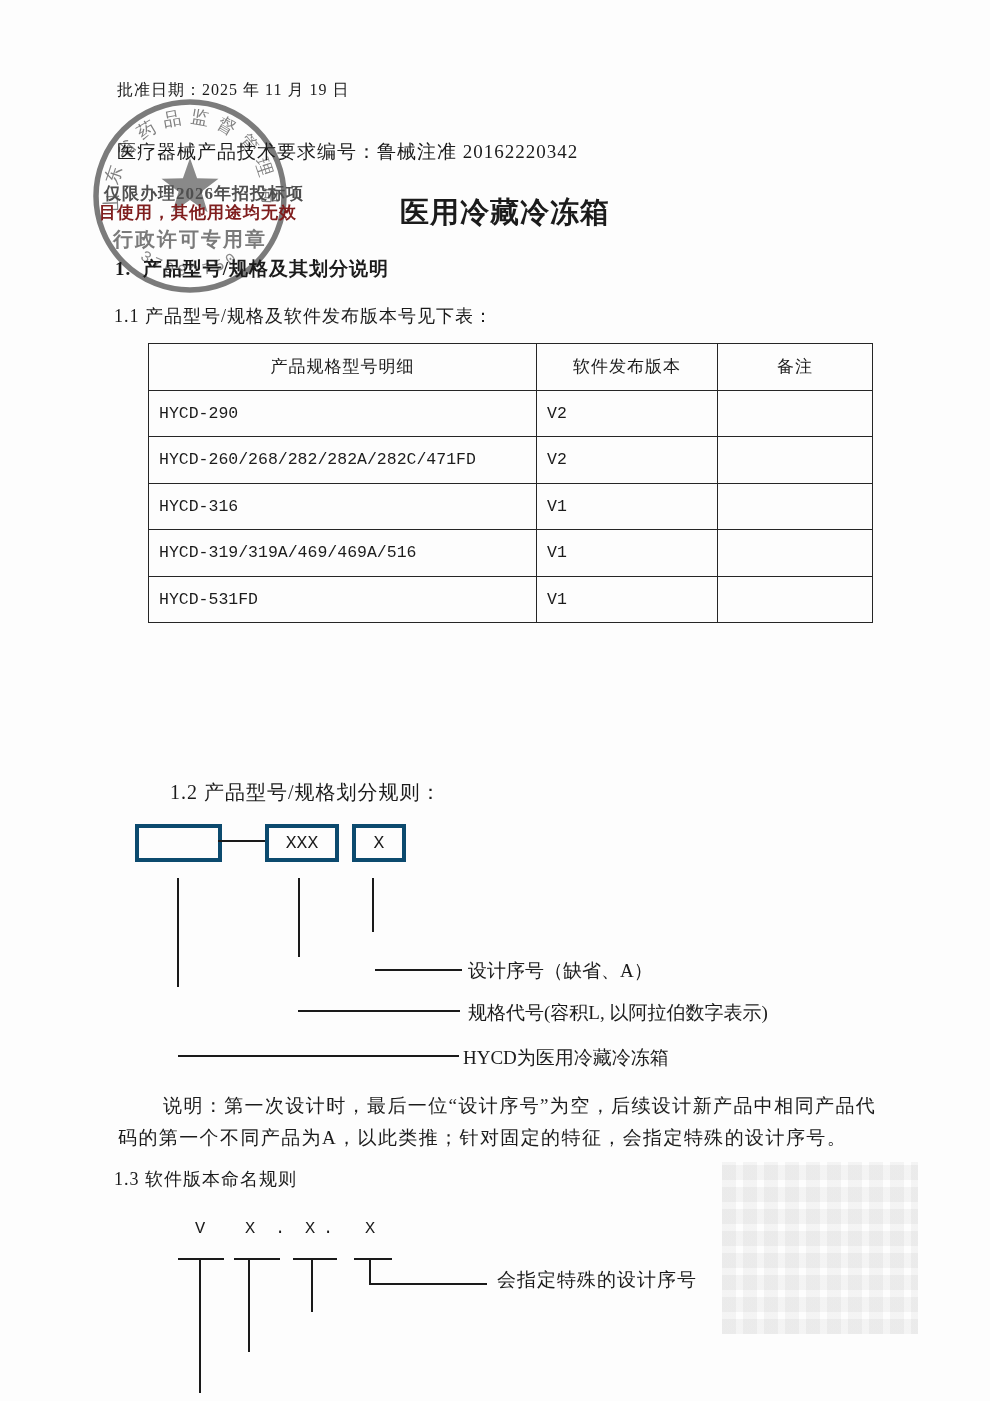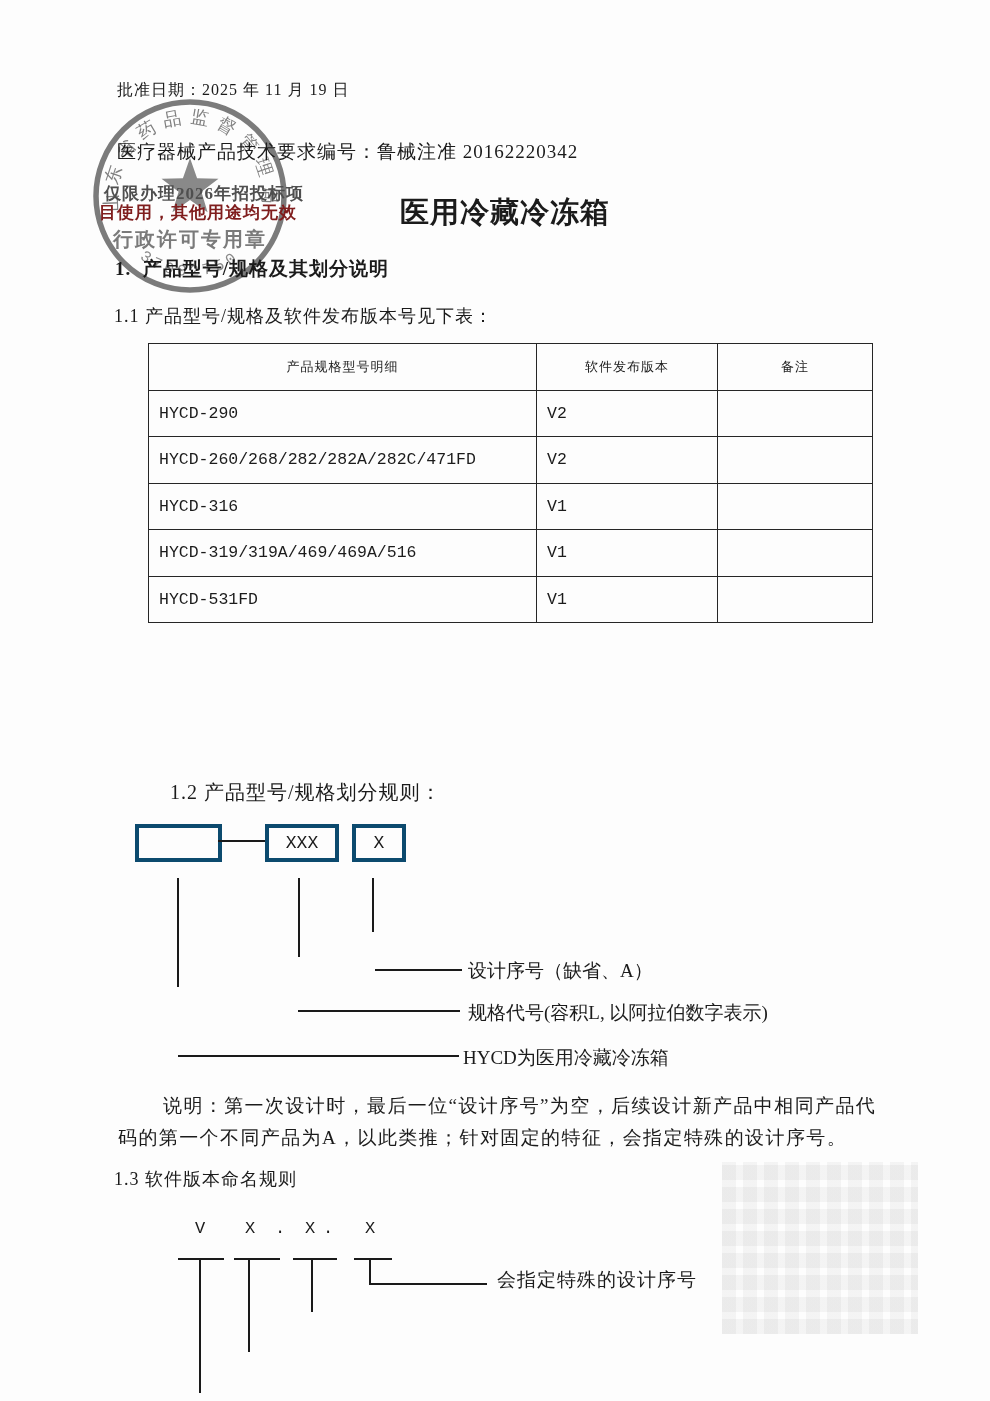--- a/index.html
+++ b/index.html
@@ -29,21 +29,21 @@
   #stamp{left:90px;top:96px;width:200px;height:200px;opacity:.88;}
 
   
   table.models{
     position:absolute;left:148px;top:343px;width:724px;
     border-collapse:collapse;table-layout:fixed;
   }
   table.models col.c1{width:388px;} table.models col.c2{width:181px;} table.models col.c3{width:155px;}
   table.models th,table.models td{
     border:1.8px solid #262626;height:45.5px;padding:0 10px;
-    font-size:13px;overflow:hidden;
+    font-size:17px;overflow:hidden;
   }
   table.models th{font-weight:normal;text-align:center;letter-spacing:1px;}
   table.models td{font-family:"Liberation Mono","DejaVu Sans Mono",monospace;font-size:16.5px;text-align:left;}
 
   
   .dbox{border:4px solid #0c4a6e;background:transparent;display:flex;align-items:center;justify-content:center;
         font-family:Liberation Mono, monospace;font-size:18px;}
   .box1{left:135px;top:824px;width:79px;height:30px;}
   .box2{left:265px;top:824px;width:66px;height:30px;}
   .box3{left:352px;top:824px;width:46px;height:30px;}

